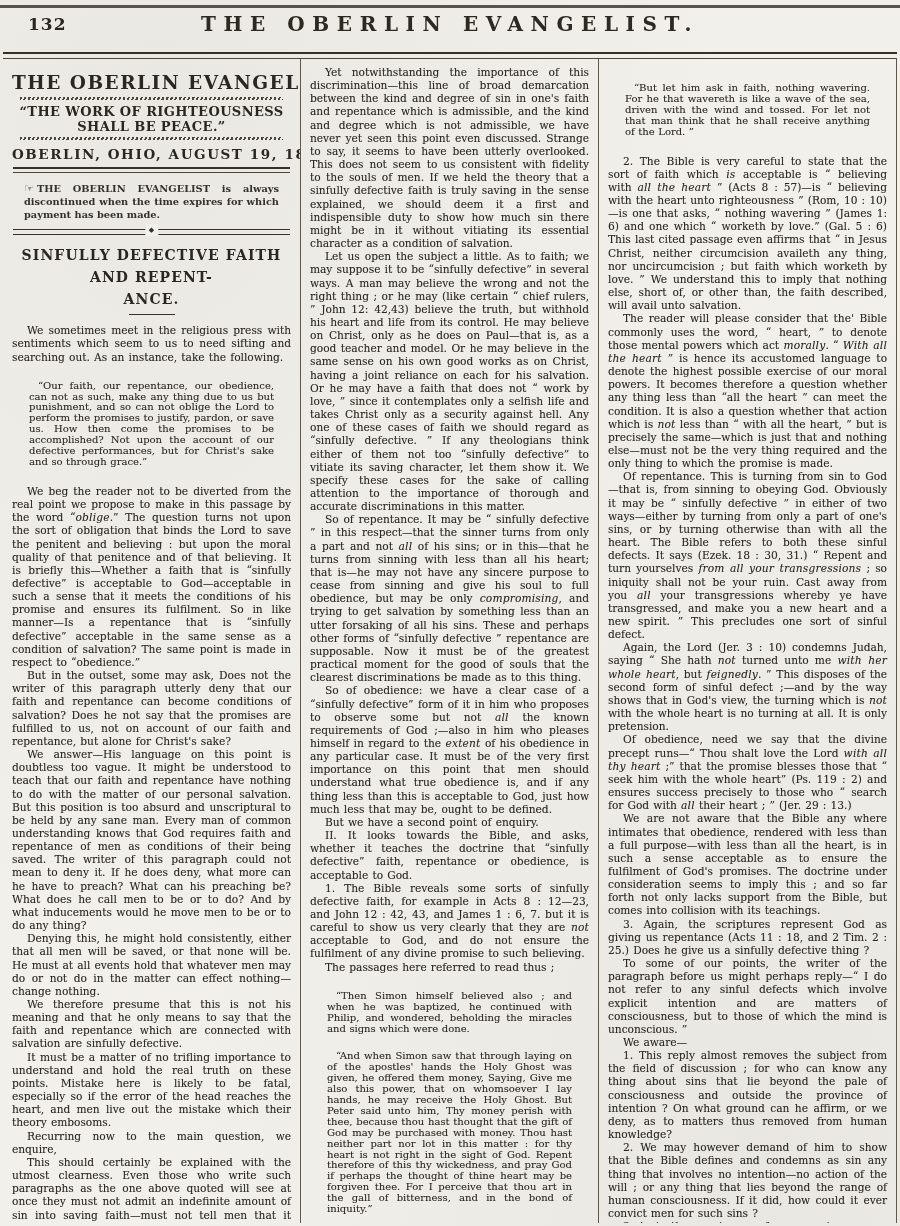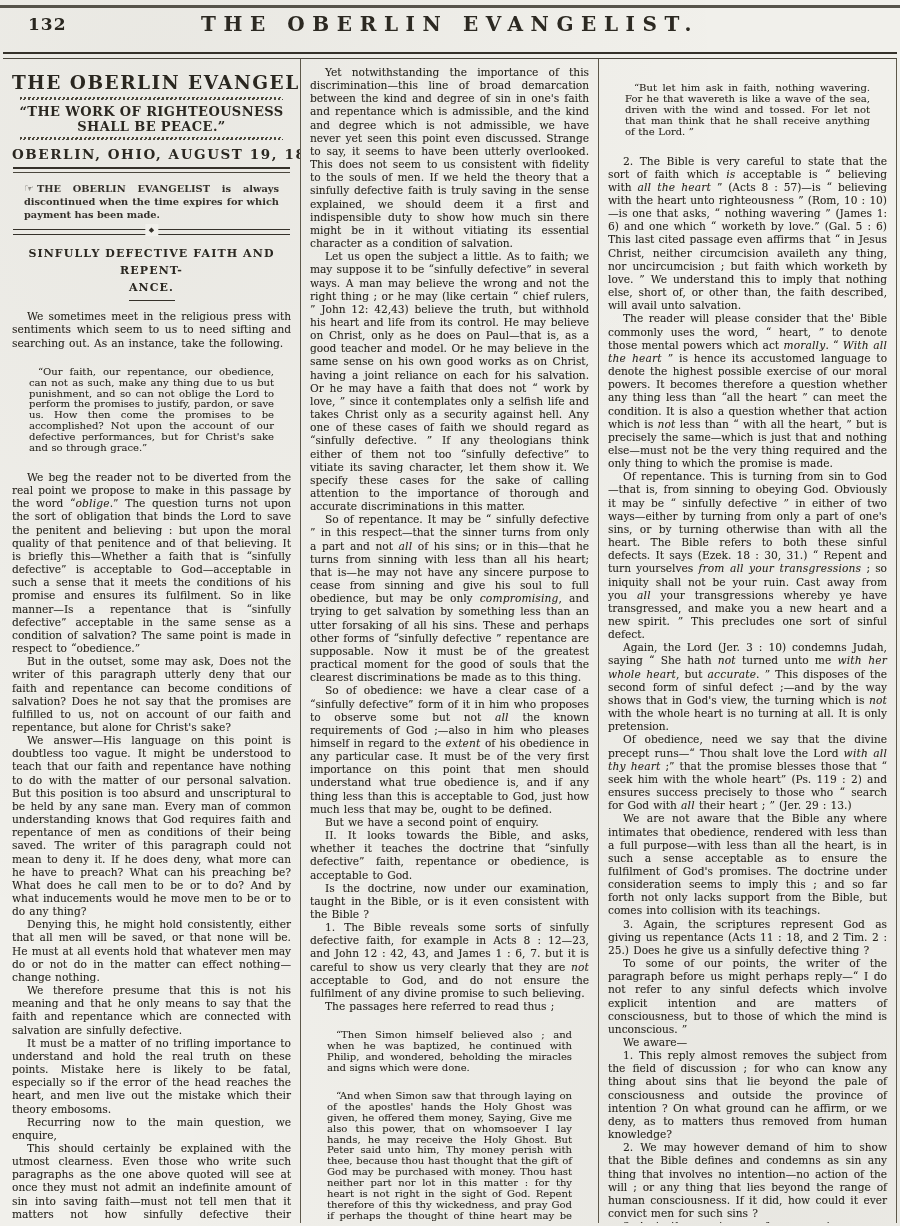--- a/index.html
+++ b/index.html
@@ -26,21 +26,21 @@
   
   .masthead-title { margin:6px 0 4px; text-align:center; font-size:18.5px; font-weight:bold; letter-spacing:1.5px; white-space:nowrap; }
   .wavy { height:3px; margin:3px 8px; background:repeating-linear-gradient(112deg,#4a463a 0 2px, transparent 2px 4px); }
   .motto { margin:4px 0 3px; text-align:center; font-size:13px; font-weight:bold; letter-spacing:.4px; }
   .dateline { margin:6px 0 5px; text-align:center; font-size:13.5px; font-weight:bold; letter-spacing:1.6px; white-space:nowrap; }
   .thick-rule { height:3px; border-top:2px solid #35312a; border-bottom:1px solid #4a463c; margin:2px 1px 9px; }
   .notice { margin:0 12px 5px; font-size:9.8px; line-height:1.28; font-weight:bold; color:#34302a; text-align:justify; }
   .manicule { font-family:"DejaVu Sans", sans-serif; font-size:11px; margin-right:3px; font-weight:normal; }
   .orn-rule { position:relative; height:4px; border-top:1px solid #35312a; border-bottom:1px solid #35312a; margin:8px 1px 10px; }
   .orn { position:absolute; left:50%; top:-6px; transform:translateX(-50%); font-size:7px; line-height:12px; background:#f1f0eb; padding:0 4px; color:#35312a; }
-  .article-headline { margin:1px 8px 4px; text-align:center; font-size:11px; font-weight:bold; letter-spacing:1.1px; line-height:1.55; }
+  .article-headline { margin:1px 8px 4px; text-align:center; font-size:14px; font-weight:bold; letter-spacing:1.1px; line-height:1.55; }
   .headline-rule { width:46px; border-top:1.5px solid #35312a; margin:2px auto 9px; }
 
   
   .para { margin:0; text-indent:15px; text-align:justify; font-size:10.6px; line-height:13.15px; word-spacing:.8px; text-shadow:.2px .2px 0 rgba(42,39,32,.28); }
   .quote { margin:17px; text-indent:9px; text-align:justify; font-size:10px; line-height:10.9px; word-spacing:.4px; text-shadow:.15px .15px 0 rgba(42,39,32,.25); }
   .para i, .quote i { letter-spacing:.2px;margin-top:28px; }
 </style>
 </head>
 <body>
 
@@ -87,36 +87,35 @@
     </div>
 
     <div class="col col-mid">
       <div class="col-body">
           <p class="para">Yet notwithstanding the importance of this discrimination—this line of broad demarcation between the kind and degree of sin in one's faith and repentance which is admissible, and the kind and degree which is not admissible, we have never yet seen this point even discussed. Strange to say, it seems to have been utterly overlooked. This does not seem to us consistent with fidelity to the souls of men. If we held the theory that a sinfully defective faith is truly saving in the sense explained, we should deem it a first and indispensible duty to show how much sin there might be in it without vitiating its essential character as a condition of salvation.</p>
           <p class="para">Let us open the subject a little. As to faith; we may suppose it to be “sinfully defective” in several ways. A man may believe the wrong and not the right thing ; or he may (like certain “ chief rulers, ” John 12: 42,43) believe the truth, but withhold his heart and life from its control. He may believe on Christ, only as he does on Paul—that is, as a good teacher and model. Or he may believe in the same sense on his own good works as on Christ, having a joint reliance on each for his salvation. Or he may have a faith that does not “ work by love, ” since it contemplates only a selfish life and takes Christ only as a security against hell. Any one of these cases of faith we should regard as “sinfully defective. ” If any theologians think either of them not too “sinfully defective” to vitiate its saving character, let them show it. We specify these cases for the sake of calling attention to the importance of thorough and accurate discriminations in this matter.</p>
           <p class="para">So of repentance. It may be “ sinfully defective ” in this respect—that the sinner turns from only a part and not <i>all</i> of his sins; or in this—that he turns from sinning with less than all his heart; that is—he may not have any sincere purpose to cease from sinning and give his soul to full obedience, but may be only <i>compromising</i>, and trying to get salvation by something less than an utter forsaking of all his sins. These and perhaps other forms of “sinfully defective ” repentance are supposable. Now it must be of the greatest practical moment for the good of souls that the clearest discriminations be made as to this thing.</p>
           <p class="para">So of obedience: we have a clear case of a “sinfully defective” form of it in him who proposes to observe some but not <i>all</i> the known requirements of God ;—also in him who pleases himself in regard to the <i>extent</i> of his obedience in any particular case. It must be of the very first importance on this point that men should understand what true obedience is, and if any thing less than this is acceptable to God, just how much less that may be, ought to be defined.</p>
           <p class="para">But we have a second point of enquiry.</p>
           <p class="para">II. It looks towards the Bible, and asks, whether it teaches the doctrine that “sinfully defective” faith, repentance or obedience, is acceptable to God.</p>
-          <p class="para">Is the doctrine, now under our examination, taught in the Bible, or is it even consistent with the Bible ?</p>
           <p class="para">1. The Bible reveals some sorts of sinfully defective faith, for example in Acts 8 : 12—23, and John 12 : 42, 43, and James 1 : 6, 7. but it is careful to show us very clearly that they are <i>not</i> acceptable to God, and do not ensure the fulfilment of any divine promise to such believing.</p>
           <p class="para">The passages here referred to read thus ;</p>
           <p class="quote">“Then Simon himself believed also ; and when he was baptized, he continued with Philip, and wondered, beholding the miracles and signs which were done.</p>
           <p class="quote">“And when Simon saw that through laying on of the apostles' hands the Holy Ghost was given, he offered them money, Saying, Give me also this power, that on whomsoever I lay hands, he may receive the Holy Ghost. But Peter said unto him, Thy money perish with thee, because thou hast thought that the gift of God may be purchased with money. Thou hast neither part nor lot in this matter : for thy heart is not right in the sight of God. Repent therefore of this thy wickedness, and pray God if perhaps the thought of thine heart may be forgiven thee. For I perceive that thou art in the gall of bitterness, and in the bond of iniquity.”</p>
           <p class="quote">“Nevertheless, among the chief rulers also many believed on him ; but because of the Pharisees they did not confess him, lest they should be put out of the synagogue ; For they loved the praise of men more than the praise of God.”</p>
         </div>
     </div>
 
     <div class="col col-right">
       <div class="col-body">
           <p class="quote">“But let him ask in faith, nothing wavering. For he that wavereth is like a wave of the sea, driven with the wind and tossed. For let not that man think that he shall receive anything of the Lord. ”</p>
           <p class="para">2. The Bible is very careful to state that the sort of faith which <i>is</i> acceptable is “ believing with <i>all the heart</i> ” (Acts 8 : 57)—is “ believing with the heart unto righteousness ” (Rom, 10 : 10)—is one that asks, “ nothing wavering ” (James 1: 6) and one which “ worketh by love.” (Gal. 5 : 6) This last cited passage even affirms that “ in Jesus Christ, neither circumcision availeth any thing, nor uncircumcision ; but faith which worketh by love. ” We understand this to imply that nothing else, short of, or other than, the faith described, will avail unto salvation.</p>
           <p class="para">The reader will please consider that the' Bible commonly uses the word, “ heart, ” to denote those mental powers which act <i>morally</i>. “ <i>With all the heart</i> ” is hence its accustomed language to denote the highest possible exercise of our moral powers. It becomes therefore a question whether any thing less than “all the heart ” can meet the condition. It is also a question whether that action which is <i>not</i> less than “ with all the heart, ” but is precisely the same—which is just that and nothing else—must not be the very thing required and the only thing to which the promise is made.</p>
           <p class="para">Of repentance. This is turning from sin to God—that is, from sinning to obeying God. Obviously it may be “ sinfully defective ” in either of two ways—either by turning from only a part of one's sins, or by turning otherwise than with all the heart. The Bible refers to both these sinful defects. It says (Ezek. 18 : 30, 31.) “ Repent and turn yourselves <i>from all your transgressions</i> ; so iniquity shall not be your ruin. Cast away from you <i>all</i> your transgressions whereby ye have transgressed, and make you a new heart and a new spirit. ” This precludes one sort of sinful defect.</p>
-          <p class="para">Again, the Lord (Jer. 3 : 10) condemns Judah, saying “ She hath <i>not</i> turned unto me <i>with her whole heart</i>, but <i>accurate</i>. ” This disposes of the second form of sinful defect ;—and by the way shows that in God's view, the turning which is <i>not</i> with the whole heart is no turning at all. It is only pretension.</p>
+          <p class="para">Again, the Lord (Jer. 3 : 10) condemns Judah, saying “ She hath <i>not</i> turned unto me <i>with her whole heart</i>, but <i>feignedly</i>. ” This disposes of the second form of sinful defect ;—and by the way shows that in God's view, the turning which is <i>not</i> with the whole heart is no turning at all. It is only pretension.</p>
           <p class="para">Of obedience, need we say that the divine precept runs—“ Thou shalt love the Lord <i>with all thy heart</i> ;” that the promise blesses those that “ seek him with the whole heart” (Ps. 119 : 2) and ensures success precisely to those who “ search for God with <i>all</i> their heart ; ” (Jer. 29 : 13.)</p>
           <p class="para">We are not aware that the Bible any where intimates that obedience, rendered with less than a full purpose—with less than all the heart, is in such a sense acceptable as to ensure the fulfilment of God's promises. The doctrine under consideration seems to imply this ; and so far forth not only lacks support from the Bible, but comes into collision with its teachings.</p>
           <p class="para">3. Again, the scriptures represent God as giving us repentance (Acts 11 : 18, and 2 Tim. 2 : 25.) Does he give us a sinfully defective thing ?</p>
           <p class="para">To some of our points, the writer of the paragraph before us might perhaps reply—“ I do not refer to any sinful defects which involve explicit intention and are matters of consciousness, but to those of which the mind is unconscious. ”</p>
           <p class="para">We aware—</p>
           <p class="para">1. This reply almost removes the subject from the field of discussion ; for who can know any thing about sins that lie beyond the pale of consciousness and outside the province of intention ? On what ground can he affirm, or we deny, as to matters thus removed from human knowledge?</p>
           <p class="para">2. We may however demand of him to show that the Bible defines and condemns as sin any thing that involves no intention—no action of the will ; or any thing that lies beyond the range of human consciousness. If it did, how could it ever convict men for such sins ?</p>
           <p class="para">3. As to the cognizance of our consciousness, a distinction should be made between the things that lie beyond the reach of its scrutiny, and things that are merely overlooked through its inadvertence. What things consciousness  see, lie in one class ; what it can, but simply neglects to see—are in another.</p>
         </div>
     </div>

